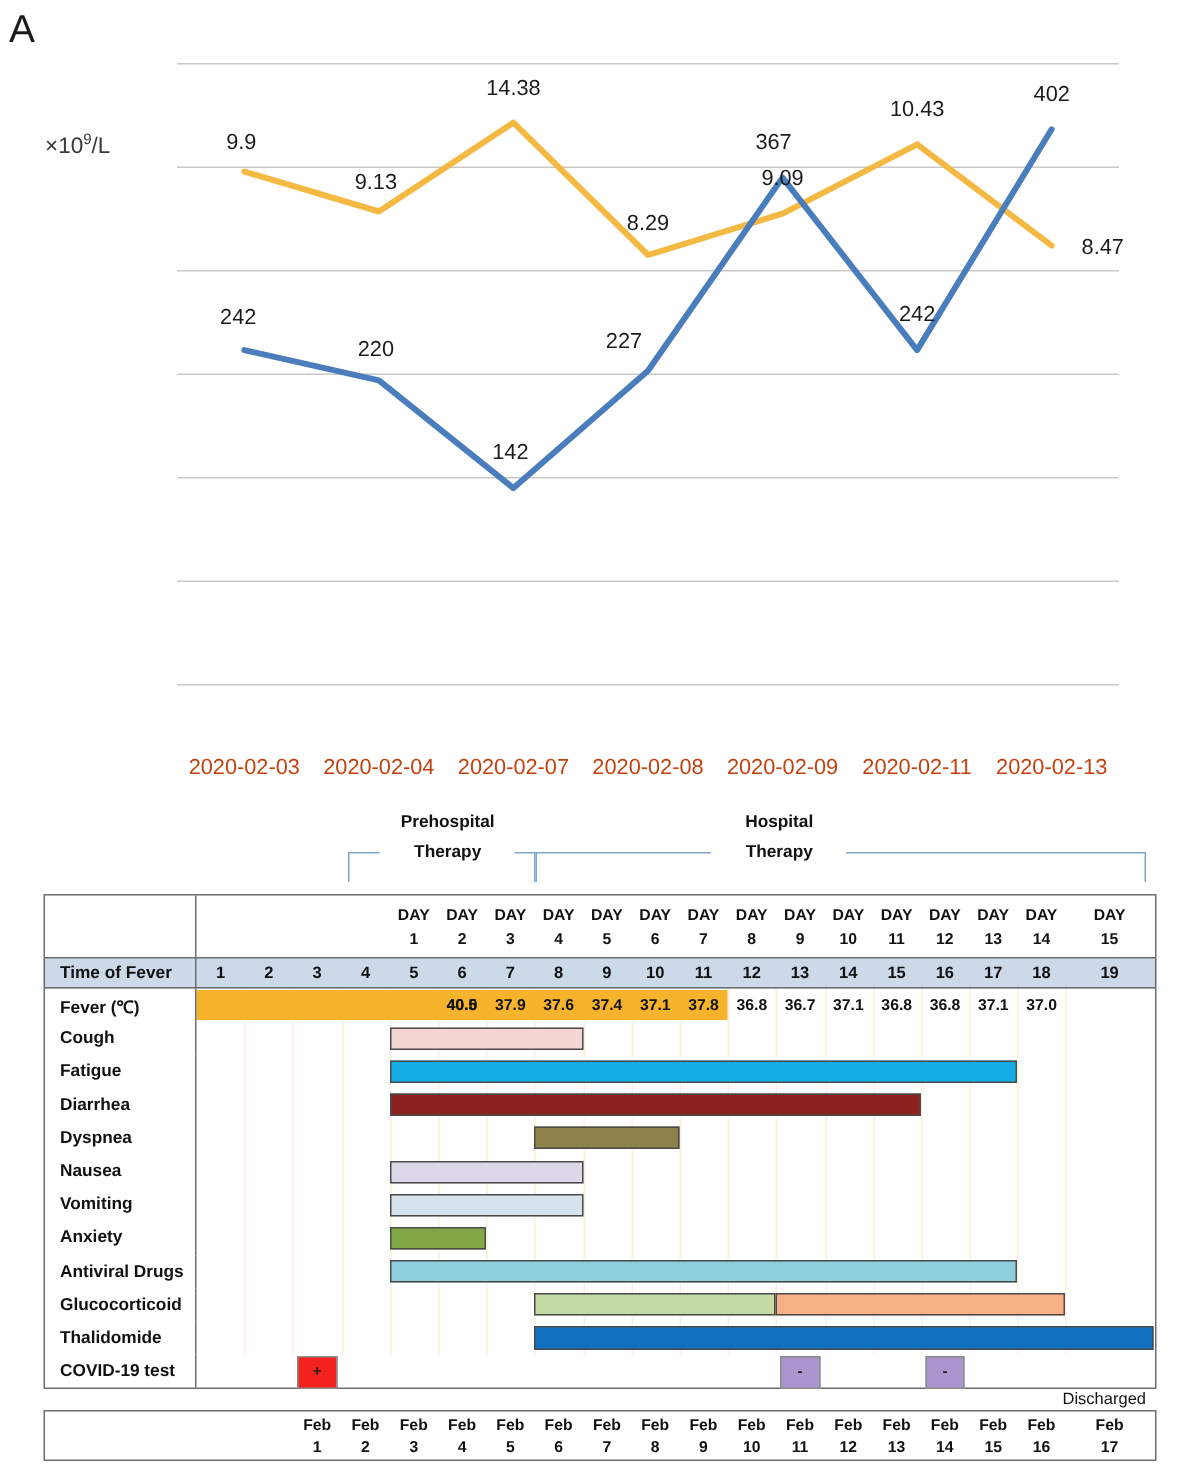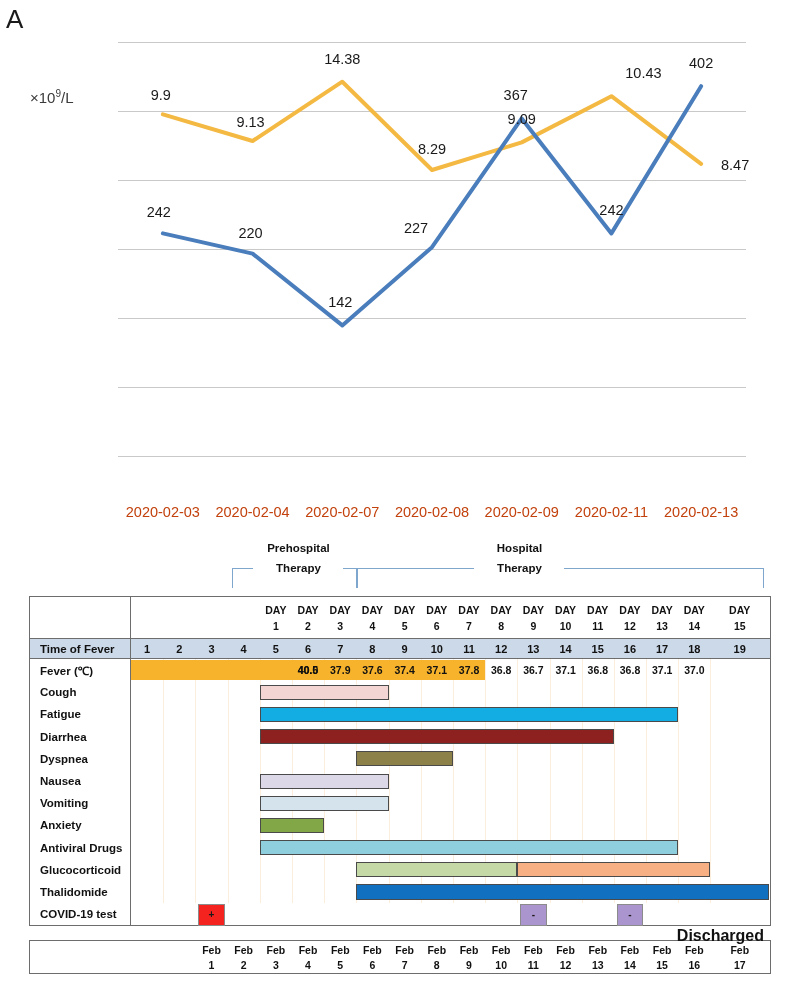--- a/index.html
+++ b/index.html
@@ -205,22 +205,22 @@
   .testbox {
     position: absolute;
     height: 22px;
     border: 1px solid #8b8b8b;
     display: flex; align-items: center; justify-content: center;
     font-size: 10px; font-weight: bold; color: #1a1a1a;
   }
   #discharged-label {
     position: absolute;
     right: 6px;
-    font-size: 16px;
-    font-weight: bold;
+    font-size: 11px;
+    font-weight: normal;
     color: #111;
     z-index: 4;
     white-space: nowrap;
   }
 
   
   #date-strip {
     position: absolute;
     left: 29px; top: 420px;
     width: 742px; height: 34px;
@@ -251,21 +251,21 @@
       <div class="gridline" style="top: 0px;"></div>
       <svg id="chart-svg" width="628" height="414">
         <polyline points="44.9,72.4 134.6,99.0 224.3,39.7 314.0,128.0 403.7,100.4 493.4,54.2 583.1,121.8" fill="none" stroke="#f4b942" stroke-width="4" stroke-linejoin="round" stroke-linecap="round"></polyline>
         <polyline points="44.9,191.4 134.6,211.6 224.3,283.4 314.0,205.2 403.7,76.4 493.4,191.4 583.1,44.2" fill="none" stroke="#4a7dbb" stroke-width="4" stroke-linejoin="round" stroke-linecap="round"></polyline>
       </svg>
       <div class="pt-label" style="left: 42.8571px; top: 46.45px;">9.9</div>
       <div class="pt-label" style="left: 132.571px; top: 73.015px;">9.13</div>
       <div class="pt-label" style="left: 224.286px; top: 9.675px;">14.38</div>
       <div class="pt-label" style="left: 314px; top: 99.995px;">8.29</div>
       <div class="pt-label" style="left: 403.714px; top: 70.395px;">9.09</div>
-      <div class="pt-label" style="left: 493.429px; top: 24.165px; margin-left: 32px;">10.43</div>
+      <div class="pt-label" style="left: 493.429px; top: 24.165px;">10.43</div>
       <div class="pt-label" style="left: 617.143px; top: 115.785px;">8.47</div>
       <div class="pt-label" style="left: 40.8571px; top: 163.36px;">242</div>
       <div class="pt-label" style="left: 132.571px; top: 183.6px;">220</div>
       <div class="pt-label" style="left: 222.286px; top: 253.36px;">142</div>
       <div class="pt-label" style="left: 298px; top: 179.16px;">227</div>
       <div class="pt-label" style="left: 397.714px; top: 46.36px;">367</div>
       <div class="pt-label" style="left: 493.429px; top: 161.36px;">242</div>
       <div class="pt-label" style="left: 583.143px; top: 14.16px;">402</div>
       <div class="xtick" style="left: 44.8571px;">2020-02-03</div>
       <div class="xtick" style="left: 134.571px;">2020-02-04</div>

